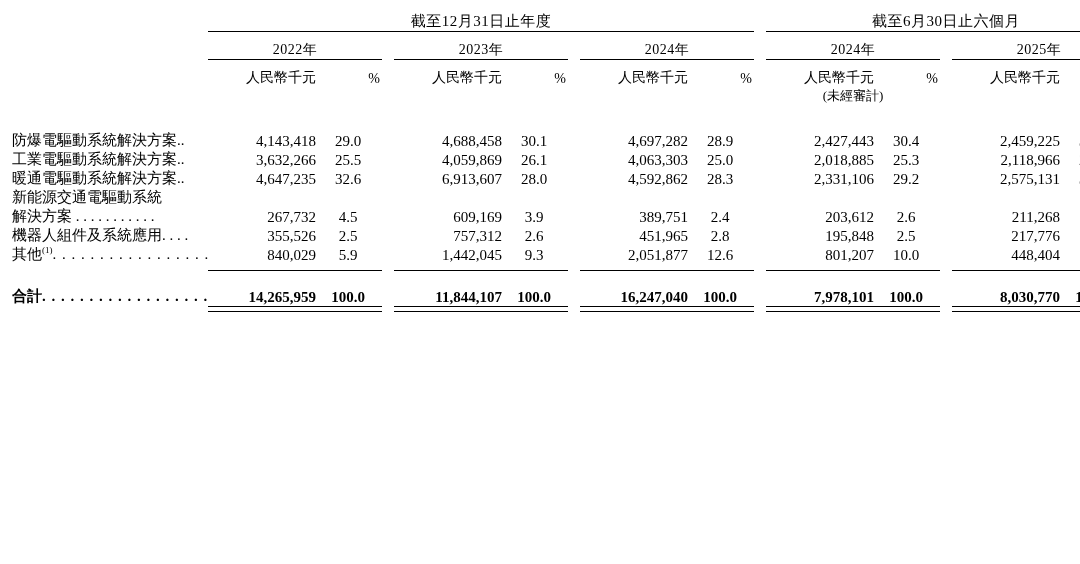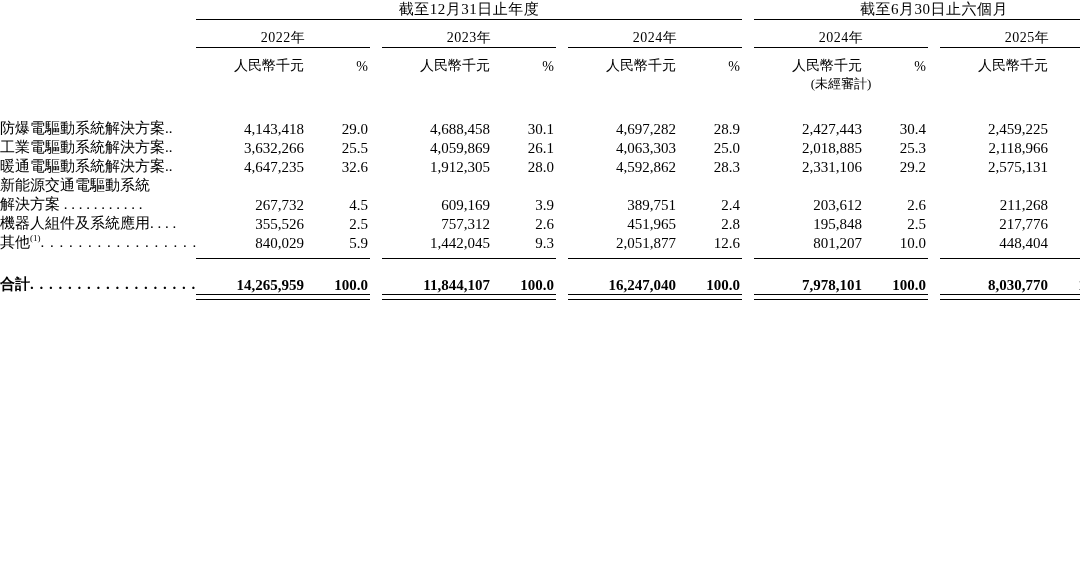--- a/index.html
+++ b/index.html
@@ -12,21 +12,21 @@
     height: 564px;
     font-family: "Liberation Serif", "DejaVu Serif", serif;
     color: #000000;
     overflow: hidden;
   }
   .sheet {
     position: relative;
     width: 1080px;
     height: 564px;
     box-sizing: border-box;
-    padding: 0;
+    padding: 12px;
   }
   table.fin {
     border-collapse: collapse;
     width: 1080px;
     table-layout: fixed;
     font-size: 15px;
   }
   table.fin td, table.fin th {
     padding: 0;
     vertical-align: bottom;
@@ -95,21 +95,21 @@
   }
   .rowlabel .dots { letter-spacing: 1px; }
   .indent { padding-left: 28px; }
   .num {
     text-align: right;
     font-size: 15px;
     padding-top: 3px;
     padding-bottom: 3px;
     white-space: nowrap;
   }
-  .num.pct { padding-right: 2px; }
+  .num.pct { padding-right: 2px; text-align: center; }
   .total .rowlabel, .total .num { font-weight: bold; }
   .sup { font-size: 9px; vertical-align: super; }
 
   
   .underline-cells td.u {
     border-bottom: 1px solid #000;
     height: 6px;
     font-size: 0;
     line-height: 0;
   }
@@ -256,21 +256,21 @@
       <td></td>
       <td class="num">2,118,966</td>
       <td class="num pct">26.4</td>
     </tr>
 
     <tr>
       <td class="rowlabel">暖通電驅動系統解決方案..</td>
       <td class="num">4,647,235</td>
       <td class="num pct">32.6</td>
       <td></td>
-      <td class="num">1,912,305</td>
+      <td class="num">6,913,607</td>
       <td class="num pct">28.0</td>
       <td></td>
       <td class="num">4,592,862</td>
       <td class="num pct">28.3</td>
       <td></td>
       <td class="num">2,331,106</td>
       <td class="num pct">29.2</td>
       <td></td>
       <td class="num">2,575,131</td>
       <td class="num pct">32.1</td>

